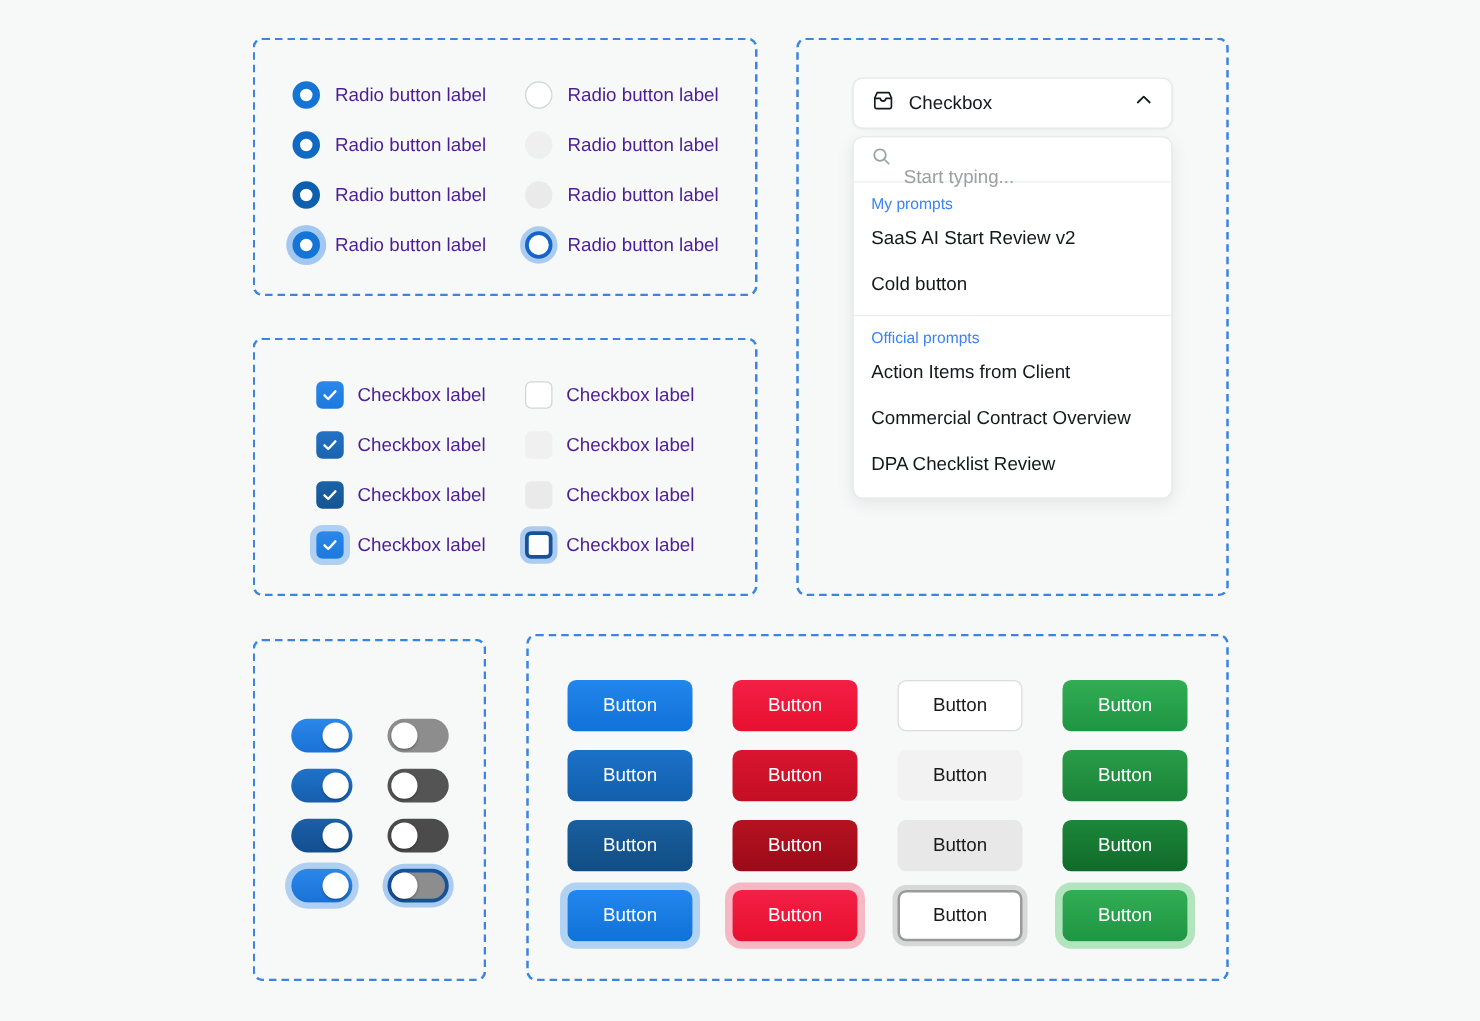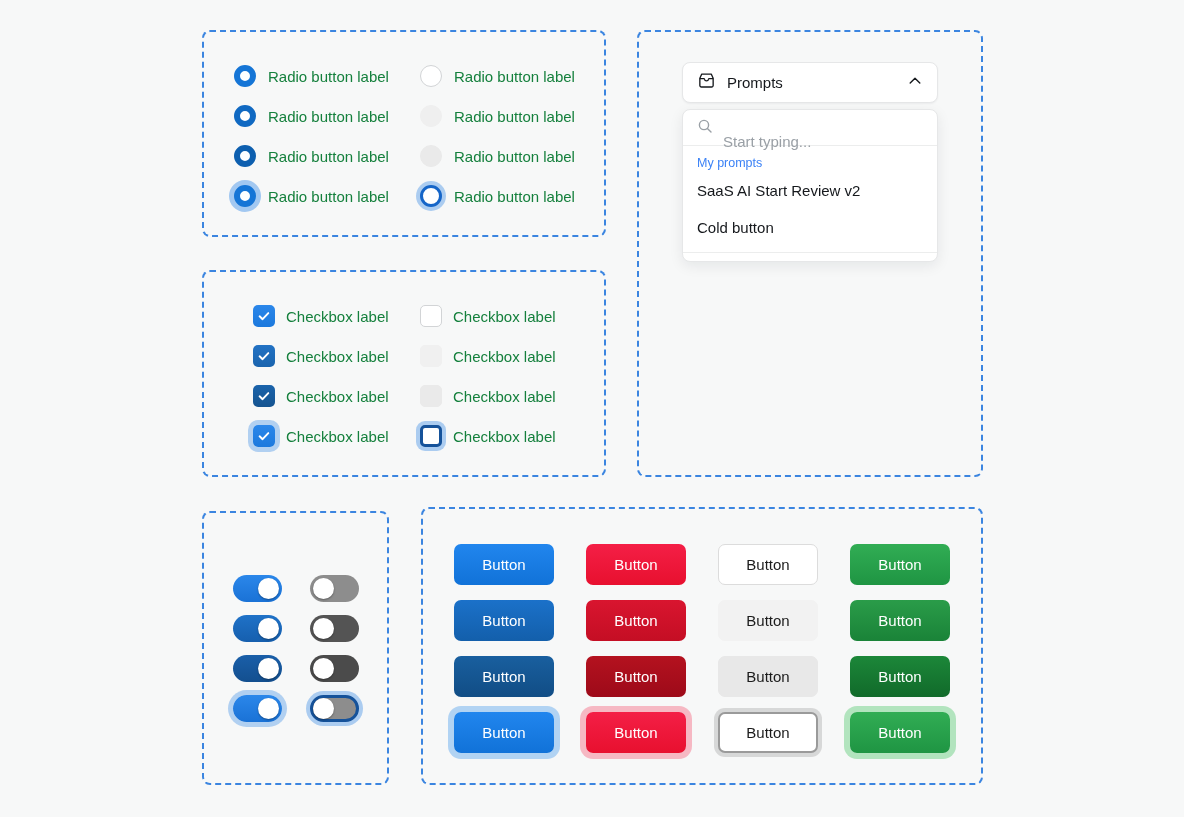--- a/index.html
+++ b/index.html
@@ -28,21 +28,21 @@
   #toggle-group-container { left: 202px; top: 511px; width: 187px; height: 274px; }
   #buttons-group-container { left: 421px; top: 507px; width: 562px; height: 278px; }
   #prompts-group-container { left: 637px; top: 30px; width: 346px; height: 447px; }
 
   
   .rows { position: absolute; display: flex; flex-direction: column; }
 
   .opt-row { display: flex; align-items: center; }
   .opt-label {
     font-size: 15px;
-    color: #15803d;
+    color: #4c1d95;
     line-height: 1;
     white-space: nowrap;
   }
 
   
   .radio {
     width: 22px; height: 22px;
     border-radius: 50%;
     box-sizing: border-box;
     flex: 0 0 auto;
@@ -371,21 +371,21 @@
 
   <div id="prompts-widget">
 
     <div class="prompts-header">
       <span>
         <svg width="19" height="19" viewBox="0 0 20 20">
           <path d="M3 7.6 L5 3.2 H15 L17 7.6 V15.2 A1.6 1.6 0 0 1 15.4 16.8 H4.6 A1.6 1.6 0 0 1 3 15.2 Z" fill="none" stroke="#15181c" stroke-width="1.4" stroke-linejoin="round"></path>
           <path d="M3 8.1 H7.2 A0.6 0.6 0 0 1 7.8 8.6 A2.3 2.3 0 0 0 10 10.4 A2.3 2.3 0 0 0 12.2 8.6 A0.6 0.6 0 0 1 12.8 8.1 H17" fill="none" stroke="#15181c" stroke-width="1.4" stroke-linejoin="round"></path>
         </svg>
       </span>
-      <span class="title">Prompts</span>
+      <span class="title">Checkbox</span>
       <span>
         <svg width="16" height="16" viewBox="0 0 16 16">
           <path d="M3.2 10 L8 5.3 L12.8 10" fill="none" stroke="#15181c" stroke-width="1.4" stroke-linecap="round" stroke-linejoin="round"></path>
         </svg>
       </span>
     </div>
 
     <div class="prompts-panel">
 
       <div class="search-row">
@@ -399,18 +399,24 @@
       </div>
 
       <div>
         <div class="section-label">My prompts</div>
         <div class="prompt-item">SaaS AI Start Review v2</div>
         <div class="prompt-item">Cold button</div>
       </div>
 
       <div class="group-divider"></div>
 
+      <div>
+        <div class="section-label">Official prompts</div>
+        <div class="prompt-item">Action Items from Client</div>
+        <div class="prompt-item">Commercial Contract Overview</div>
+        <div class="prompt-item">DPA Checklist Review</div>
+      </div>
 
       <div class="pad-bottom"></div>
     </div>
   </div>
 
 </div>
 
 </body></html>

